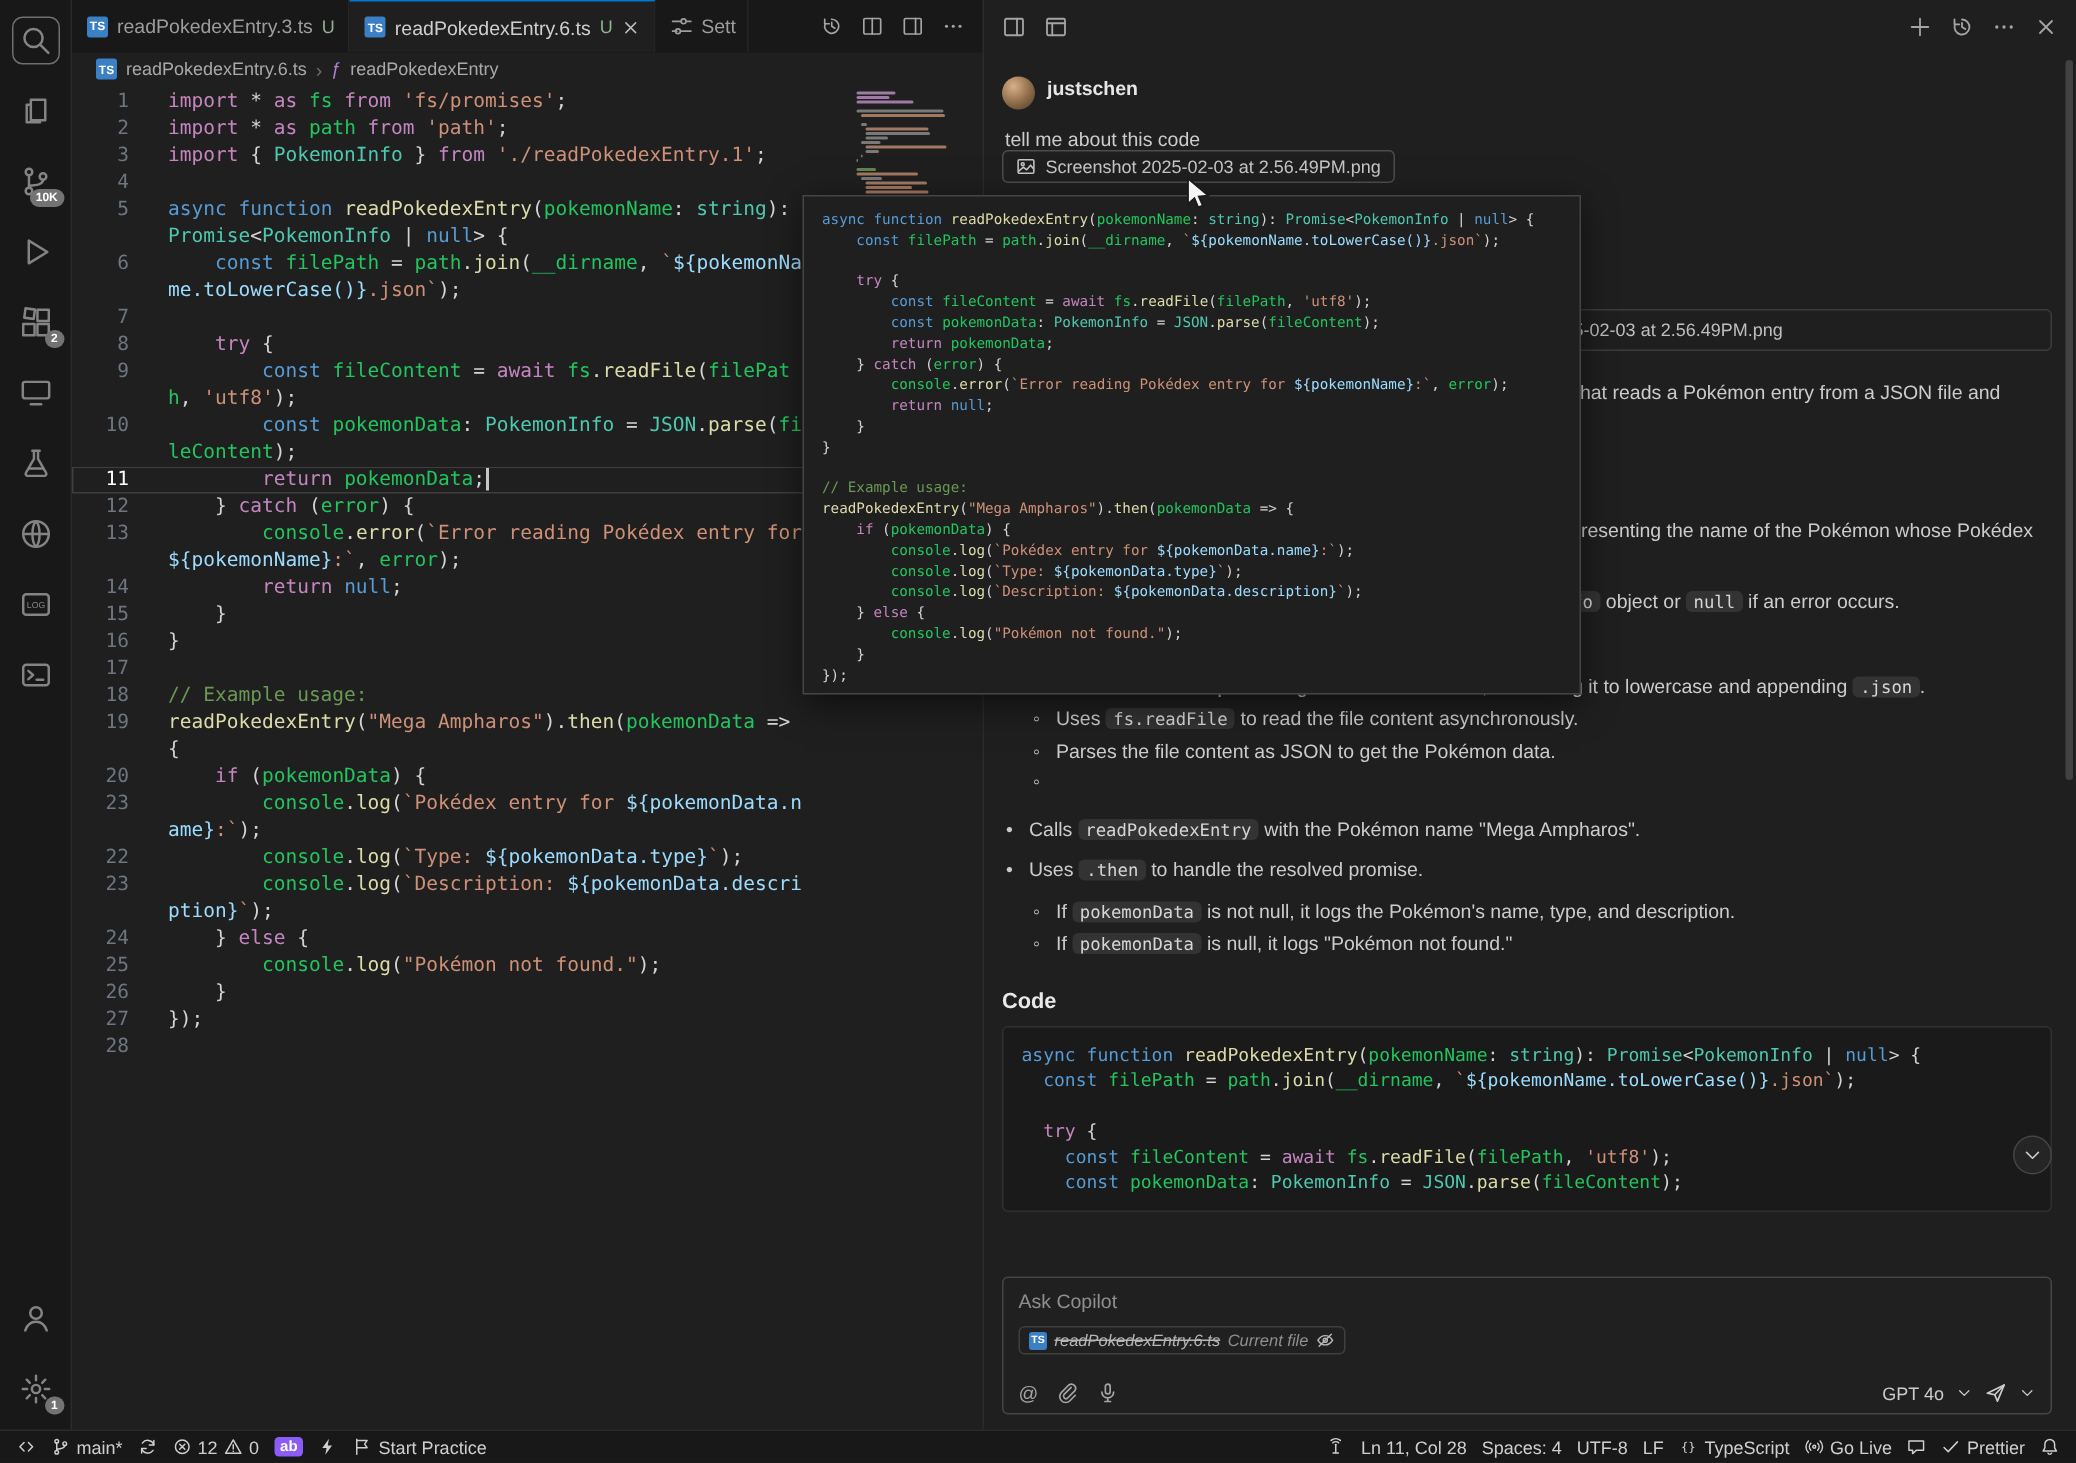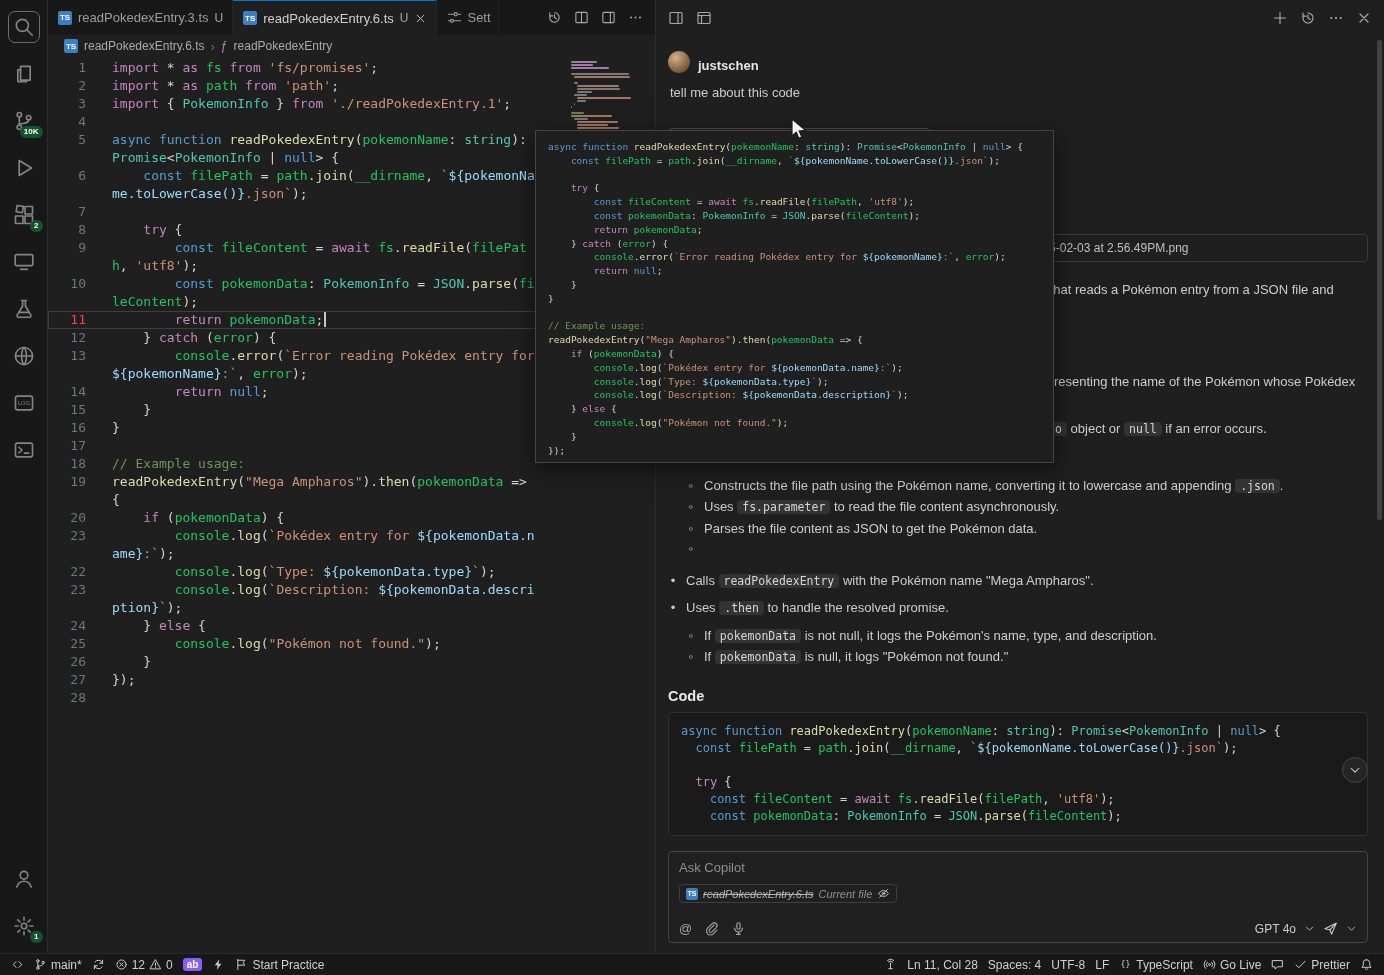--- a/index.html
+++ b/index.html
@@ -10,21 +10,21 @@
 .ic-ph,.ico,.sbi{display:inline-flex;align-items:center;justify-content:center}
 
 
 .activity-bar{position:absolute;left:0;top:0;width:48px;height:953px;background:#181818;
   border-right:1px solid #2b2b2b;display:flex;flex-direction:column;justify-content:space-between;
   align-items:center;padding:3px 0 4px;z-index:5}
 .ab-col{display:flex;flex-direction:column;align-items:center}
 .ab-item{position:relative;width:44px;height:47px;display:flex;align-items:center;justify-content:center;
   color:#848484;cursor:pointer}
 .ab-item.boxed .ico{outline:1px solid #6e6e6e;border-radius:6px;padding:4px}
-.ab-badge{position:absolute;right:3px;bottom:6px;background:#14532d;color:#fff;font-size:8px;
+.ab-badge{position:absolute;right:3px;bottom:6px;background:#737373;color:#fff;font-size:8px;
   font-weight:bold;border-radius:8px;padding:1px 4px;line-height:1.25}
 
 
 .editor-group{position:absolute;left:48px;top:0;width:607px;height:953px;background:#1f1f1f}
 .tab-bar{height:35px;background:#181818;display:flex;align-items:stretch;overflow:hidden}
 #tabs{display:flex}
 .tab{display:flex;align-items:center;gap:6px;padding:0 9px 0 10px;font-size:13px;color:#9d9d9d;
   background:#181818;border-right:1px solid #252525;cursor:pointer;white-space:nowrap}
 .tab.active{background:#1f1f1f;color:#cfcfcf;border-top:1px solid #0078d4}
 .dirty{color:#8db48d;font-size:12px}
@@ -32,39 +32,39 @@
 .settings-tab{max-width:62px;overflow:hidden;gap:5px}
 .tab-actions{margin-left:auto;display:flex;align-items:center;gap:12px;padding:0 12px;color:#a5a5a5}
 .breadcrumb{height:22px;display:flex;align-items:center;gap:6px;padding-left:16px;font-size:12px;color:#a9a9a9}
 .bc-sep{color:#6e6e6e;font-size:13px}
 .tsbadge{width:14px;height:14px;background:#3b7fc4;color:#fff;font-size:8px;font-weight:bold;
   display:inline-flex;align-items:center;justify-content:center;border-radius:2px;flex:none}
 .editor{position:relative;height:896px;overflow:hidden;padding-top:2px;
   font-family:"DejaVu Sans Mono","Liberation Mono",monospace;font-size:13px;line-height:18px}
 .crow{display:flex;width:494px;min-height:18px}
 .crow.cur{box-shadow:inset 0 0 0 1px #3f3f3f}
-.crow.cur .ln{color:#ef4444}
+.crow.cur .ln{color:#ffffff}
 .ln{width:62px;flex:none;text-align:right;padding-right:24px;color:#6e7681;user-select:none}
 .lc{width:430px;padding-left:2px;white-space:pre-wrap;word-break:break-all;color:#d4d4d4}
 .cm{color:#6a9955}.st{color:#ce9178}.iv{color:#9cdcfe}.kc{color:#c586c0}.kd{color:#569cd6}
 .ty{color:#4ec9b0}.fn{color:#dcdcaa}.id{color:#22c55e}.pn{color:#d4d4d4}
 .cursor{display:inline-block;width:2px;height:15px;background:#c6c6c6;vertical-align:text-bottom;margin-left:1px}
 .minimap{position:absolute;top:4px;right:18px;width:66px;display:flex;flex-direction:column;gap:1px}
 .mm-bar{height:2px;border-radius:1px;opacity:.85}
 
 
 .chat{position:absolute;left:655px;top:0;width:729px;height:953px;background:#1f1f1f;border-left:1px solid #2b2b2b}
 .chat-header{height:35px;display:flex;align-items:center;justify-content:space-between;padding:0 12px;color:#a5a5a5}
 .ch-left,.ch-right{display:flex;gap:12px;align-items:center}
 .ch-btn{cursor:pointer;display:inline-flex}
 .chat-body{position:absolute;top:35px;left:0;right:0;bottom:108px;padding:10px 16px 0 12px;overflow:hidden;font-size:13px}
-.msg-head{display:flex;align-items:flex-end;gap:8px;font-weight:bold;color:#e6e6e6;margin:6px 0 12px}
+.msg-head{display:flex;align-items:flex-start;gap:8px;font-weight:bold;color:#e6e6e6;margin:6px 0 12px}
 .avatar{width:22px;height:22px;border-radius:50%;flex:none;
   background:radial-gradient(circle at 35% 30%,#d9b088,#8a6a48 55%,#503a24)}
-.msg-text{margin:0 0 28px 2px;color:#ccc}
+.msg-text{margin:0 0 0 2px;color:#ccc}
 .attach-chip{display:inline-flex;align-items:center;gap:6px;border:1px solid #4d4d4d;border-radius:4px;
   padding:3px 8px;font-size:12px;color:#c5c5c5;cursor:pointer}
 .ref-box{margin-top:84px;border:1px solid #3c3c3c;border-radius:4px;padding:6px 10px 6px 296px;
   font-size:12px;color:#bfbfbf;white-space:nowrap;overflow:hidden}
 .resp-p{margin-top:18px;line-height:1.55;color:#ccc}
 .blist{margin-top:0}
 #fn-bullets{margin-top:52px}
 #step-bullets{margin-top:36px}
 #ex-bullets{margin-top:12px}
 .bullet{display:flex;gap:8px;line-height:19.5px;margin-bottom:1px}
@@ -519,21 +519,21 @@
             <span><span>The function returns a </span><span class="ic">Promise</span><span> that resolves to a </span><span class="ic">PokemonInfo</span><span> object or </span><span class="ic">null</span><span> if an error occurs.</span></span>
           </div>
         </div>
       <div class="blist" id="step-bullets">
           <div class="bullet l2">
             <span class="marker">◦</span>
             <span><span>Constructs the file path using the Pokémon name, converting it to lowercase and appending </span><span class="ic">.json</span><span>.</span></span>
           </div>
           <div class="bullet l2">
             <span class="marker">◦</span>
-            <span><span>Uses </span><span class="ic">fs.parameter</span><span> to read the file content asynchronously.</span></span>
+            <span><span>Uses </span><span class="ic">fs.readFile</span><span> to read the file content asynchronously.</span></span>
           </div>
           <div class="bullet l2">
             <span class="marker">◦</span>
             <span><span>Parses the file content as JSON to get the Pokémon data.</span></span>
           </div>
           <div class="bullet l2">
             <span class="marker">◦</span>
           </div>
         </div>
 

